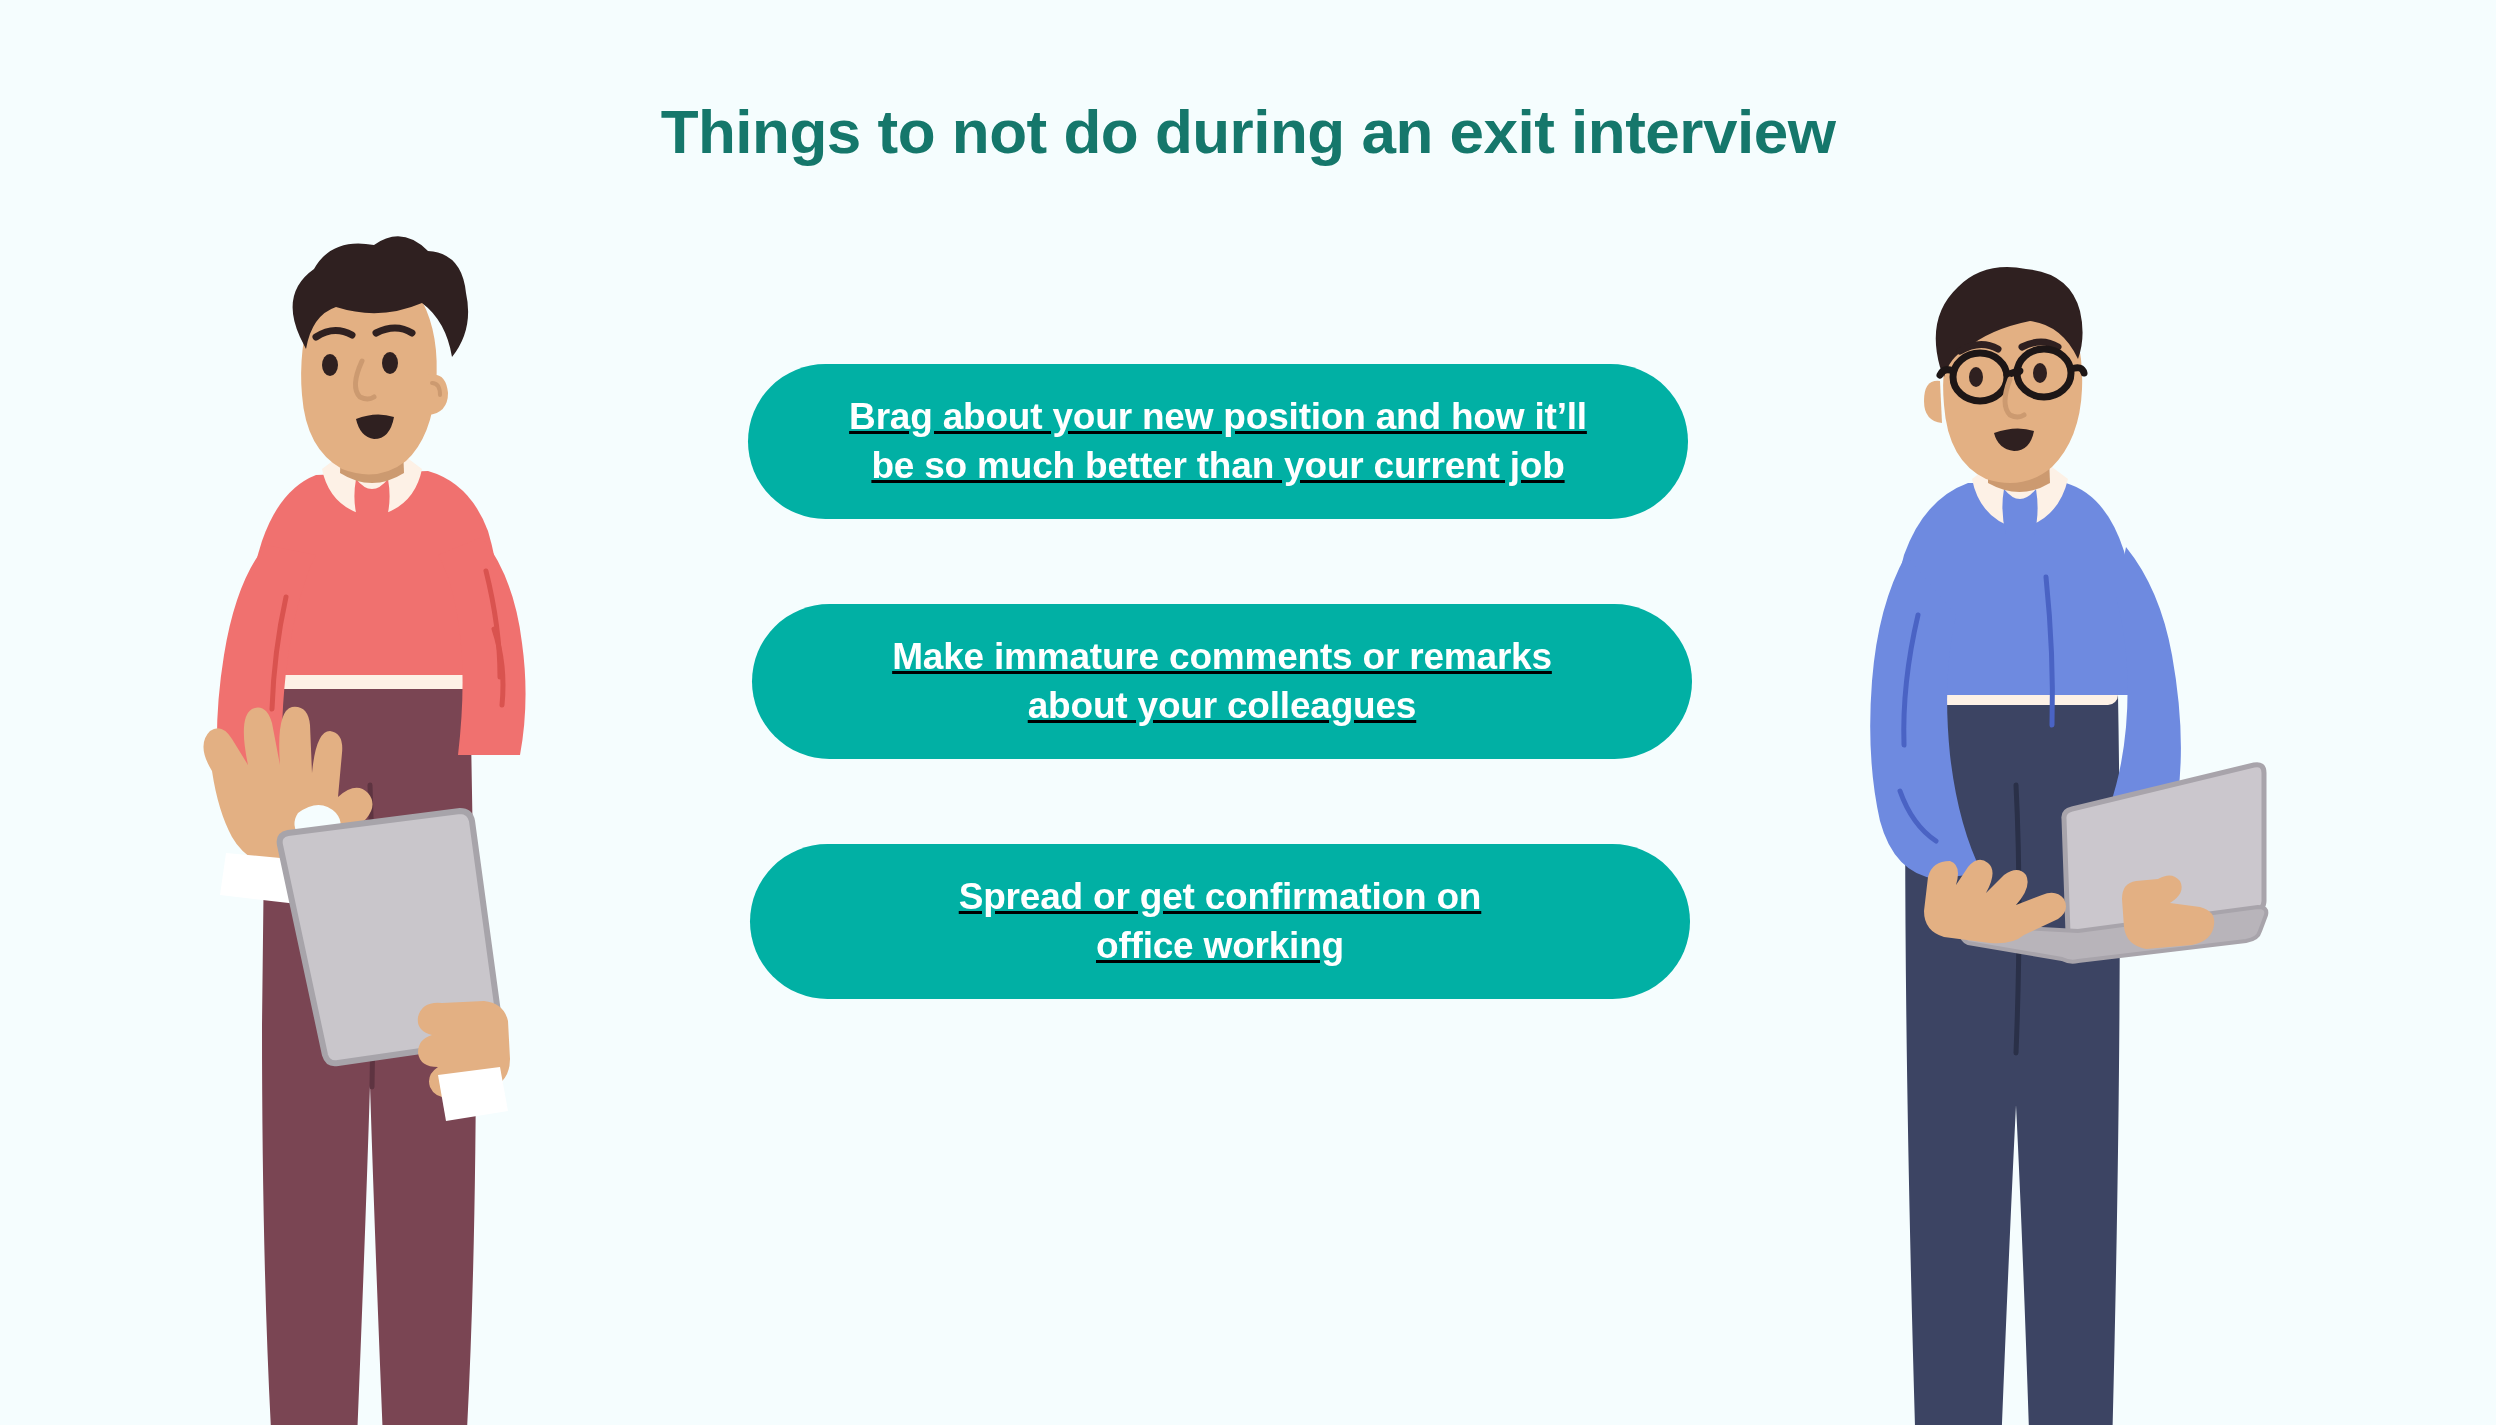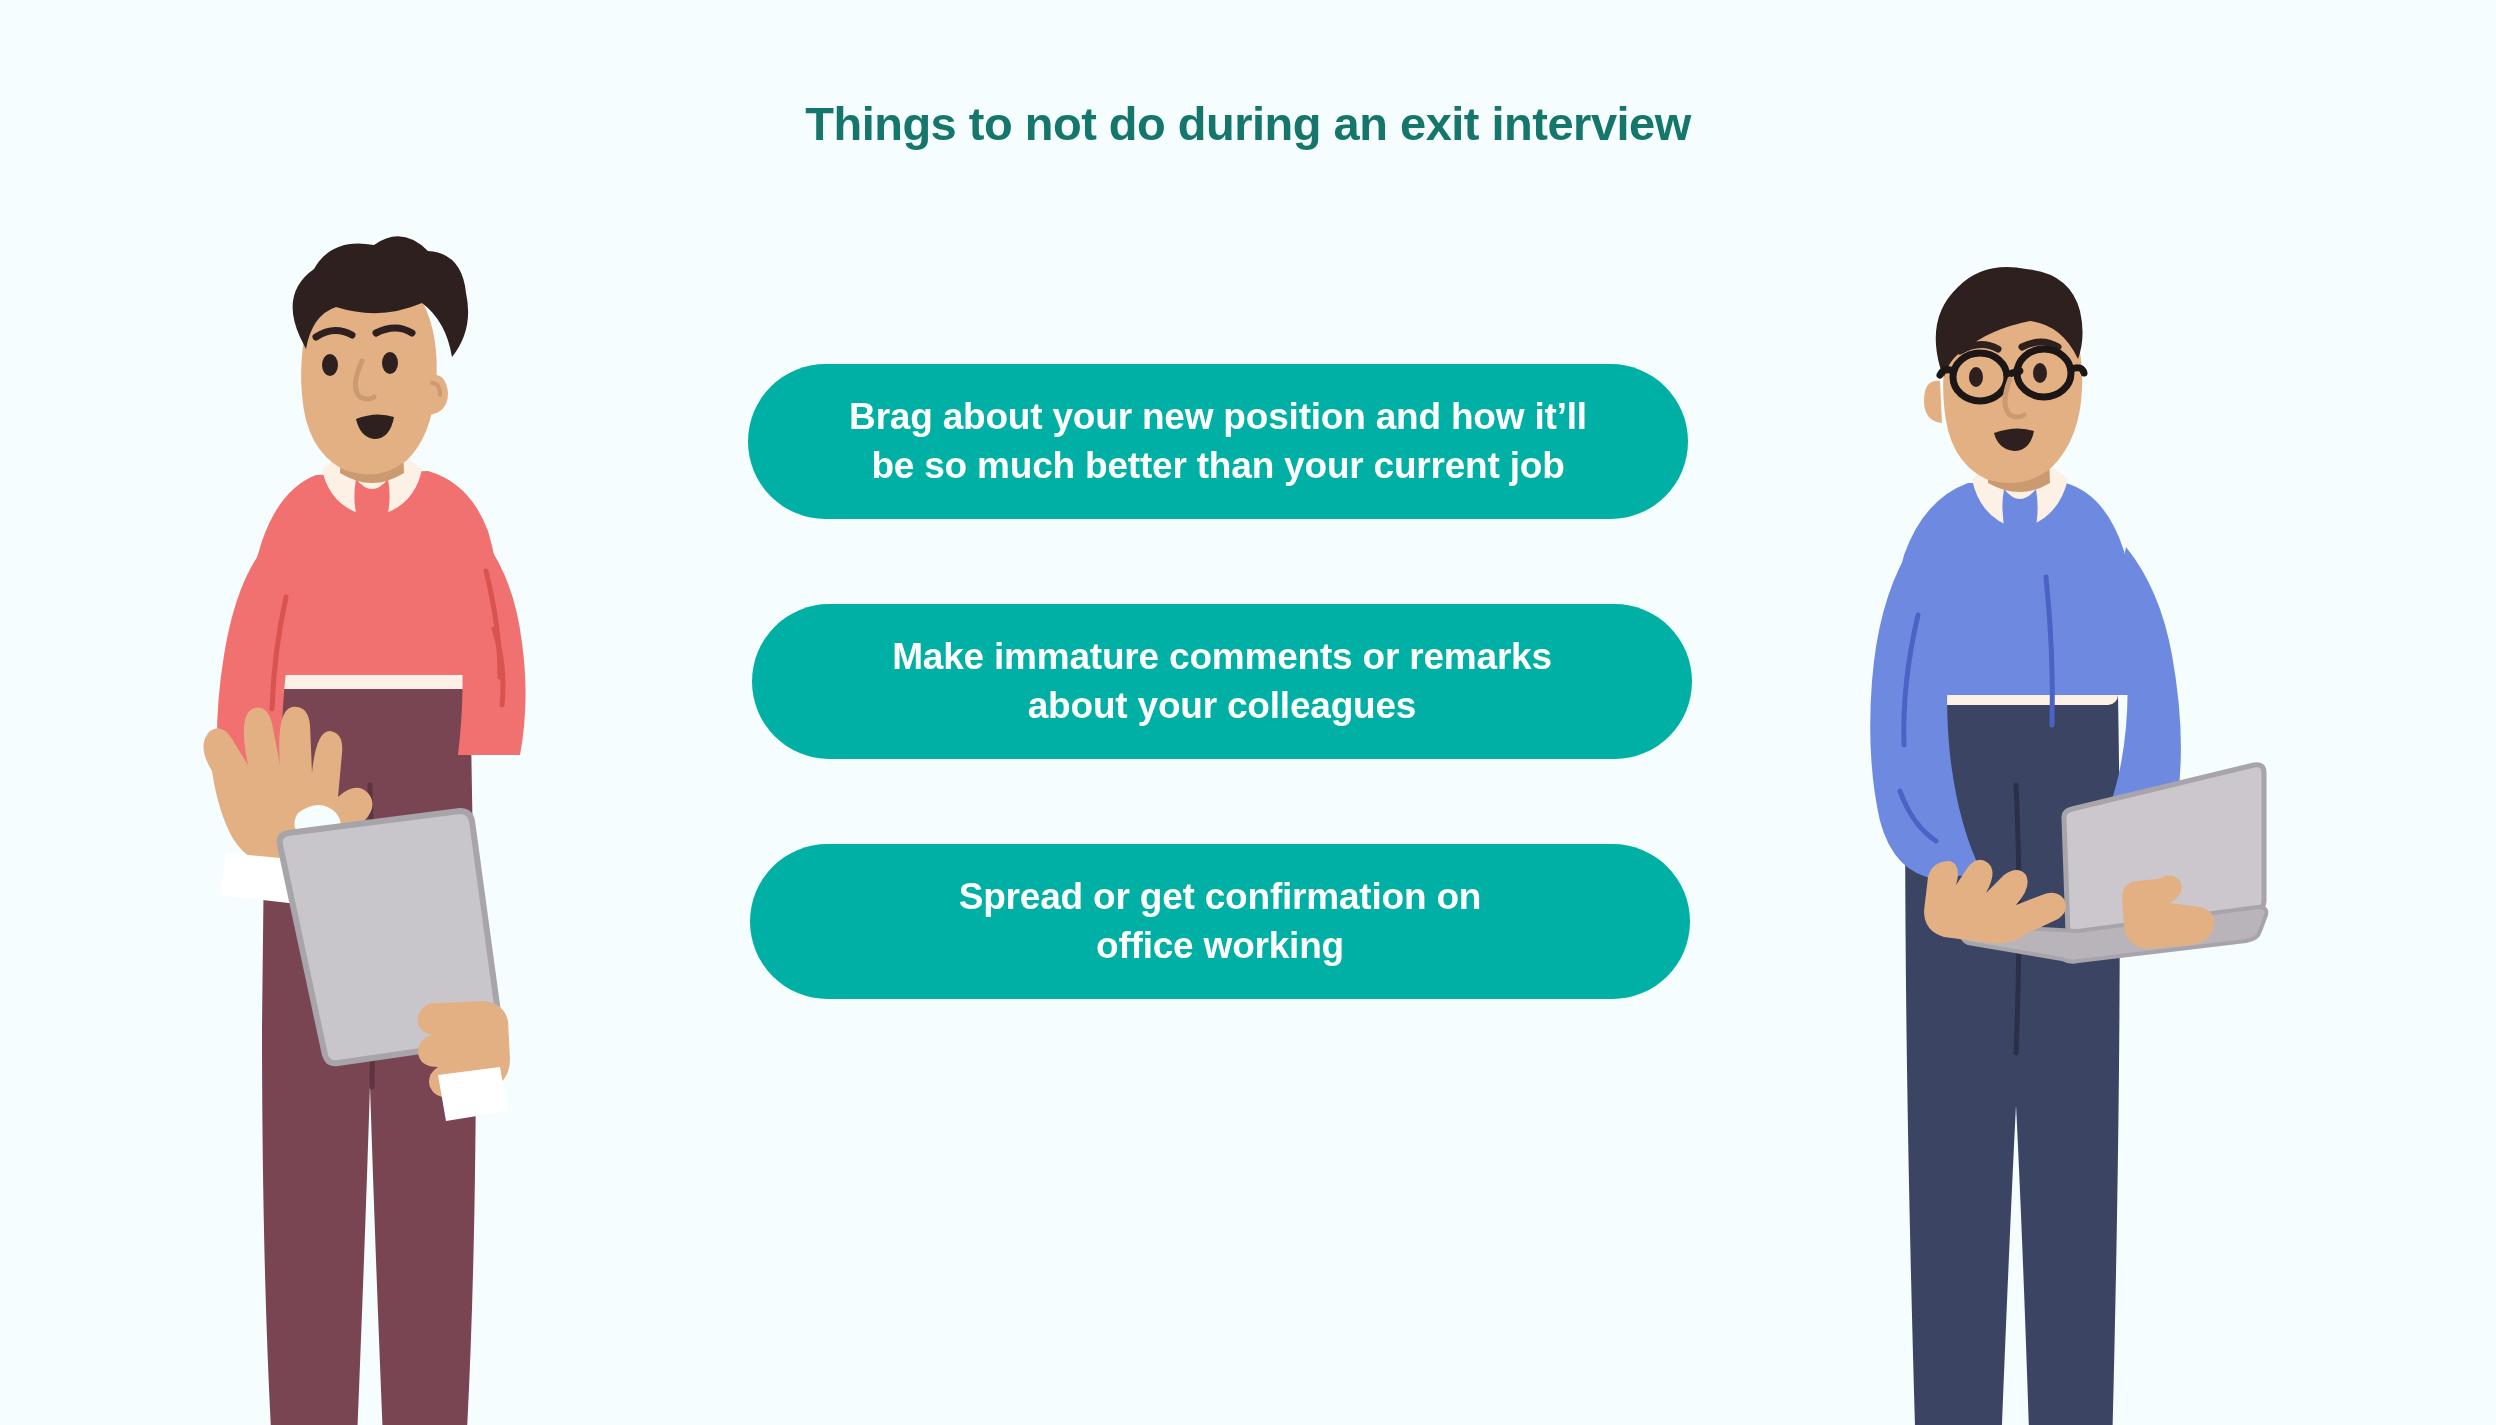--- a/index.html
+++ b/index.html
@@ -22,21 +22,21 @@
     background: #f5fdfe;
   }
 
   
   .page-title {
     position: absolute;
     top: 96px;
     left: 0;
     width: 2496px;
     text-align: center;
-    font-size: 47px;
+    font-size: 62px;
     font-weight: bold;
     color: #15776b;
     letter-spacing: -0.5px;
     font-family: "Liberation Sans", sans-serif;
     white-space: nowrap;
   }
 
   
   .pill-list {
     position: absolute;
@@ -48,20 +48,21 @@
     width: 940px;
     height: 155px;
     border-radius: 78px;
     background: #01b0a4;
     display: flex;
     align-items: center;
     justify-content: center;
     margin-bottom: 85px;
     box-sizing: border-box;
     padding: 0 46px;
+    text-decoration: underline;
   }
   .pill:nth-child(2) { margin-left: 4px; }
   .pill:nth-child(3) { margin-left: 2px; }
   .pill:nth-child(4) { margin-left: 0px; }
 
   .pill-text {
     color: #ffffff;
     font-size: 37px;
     font-weight: bold;
     line-height: 1.32;

